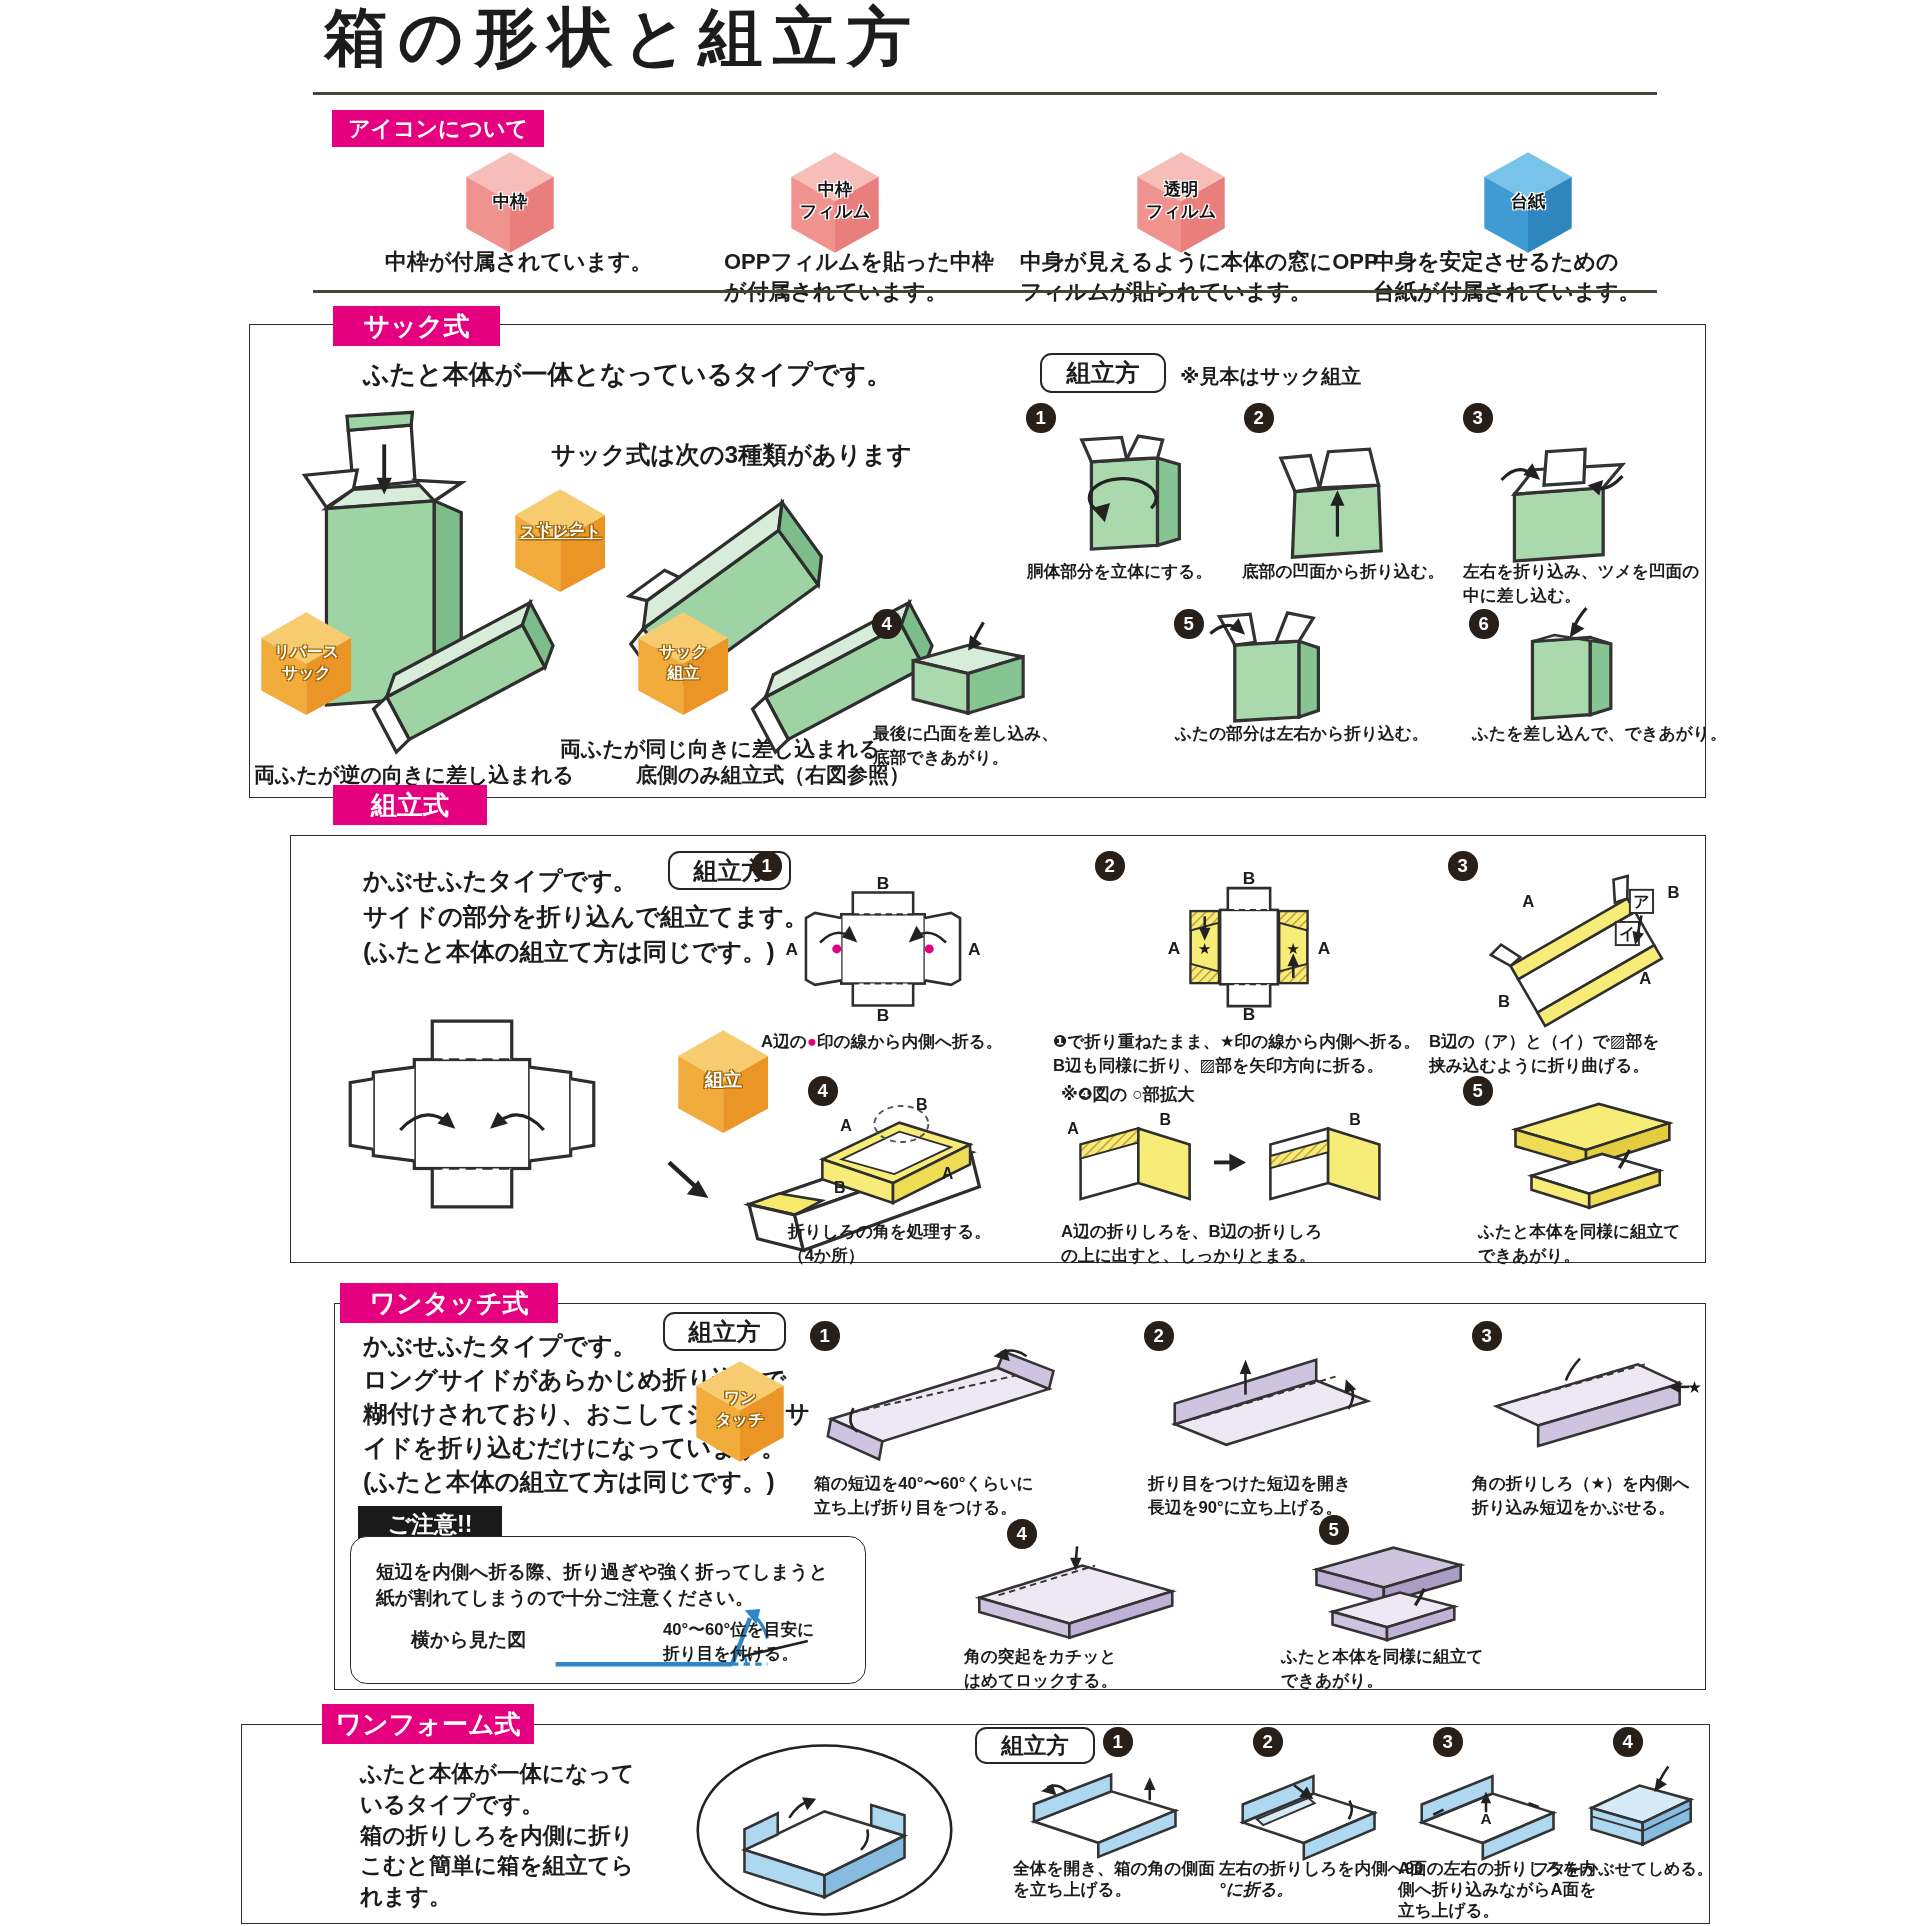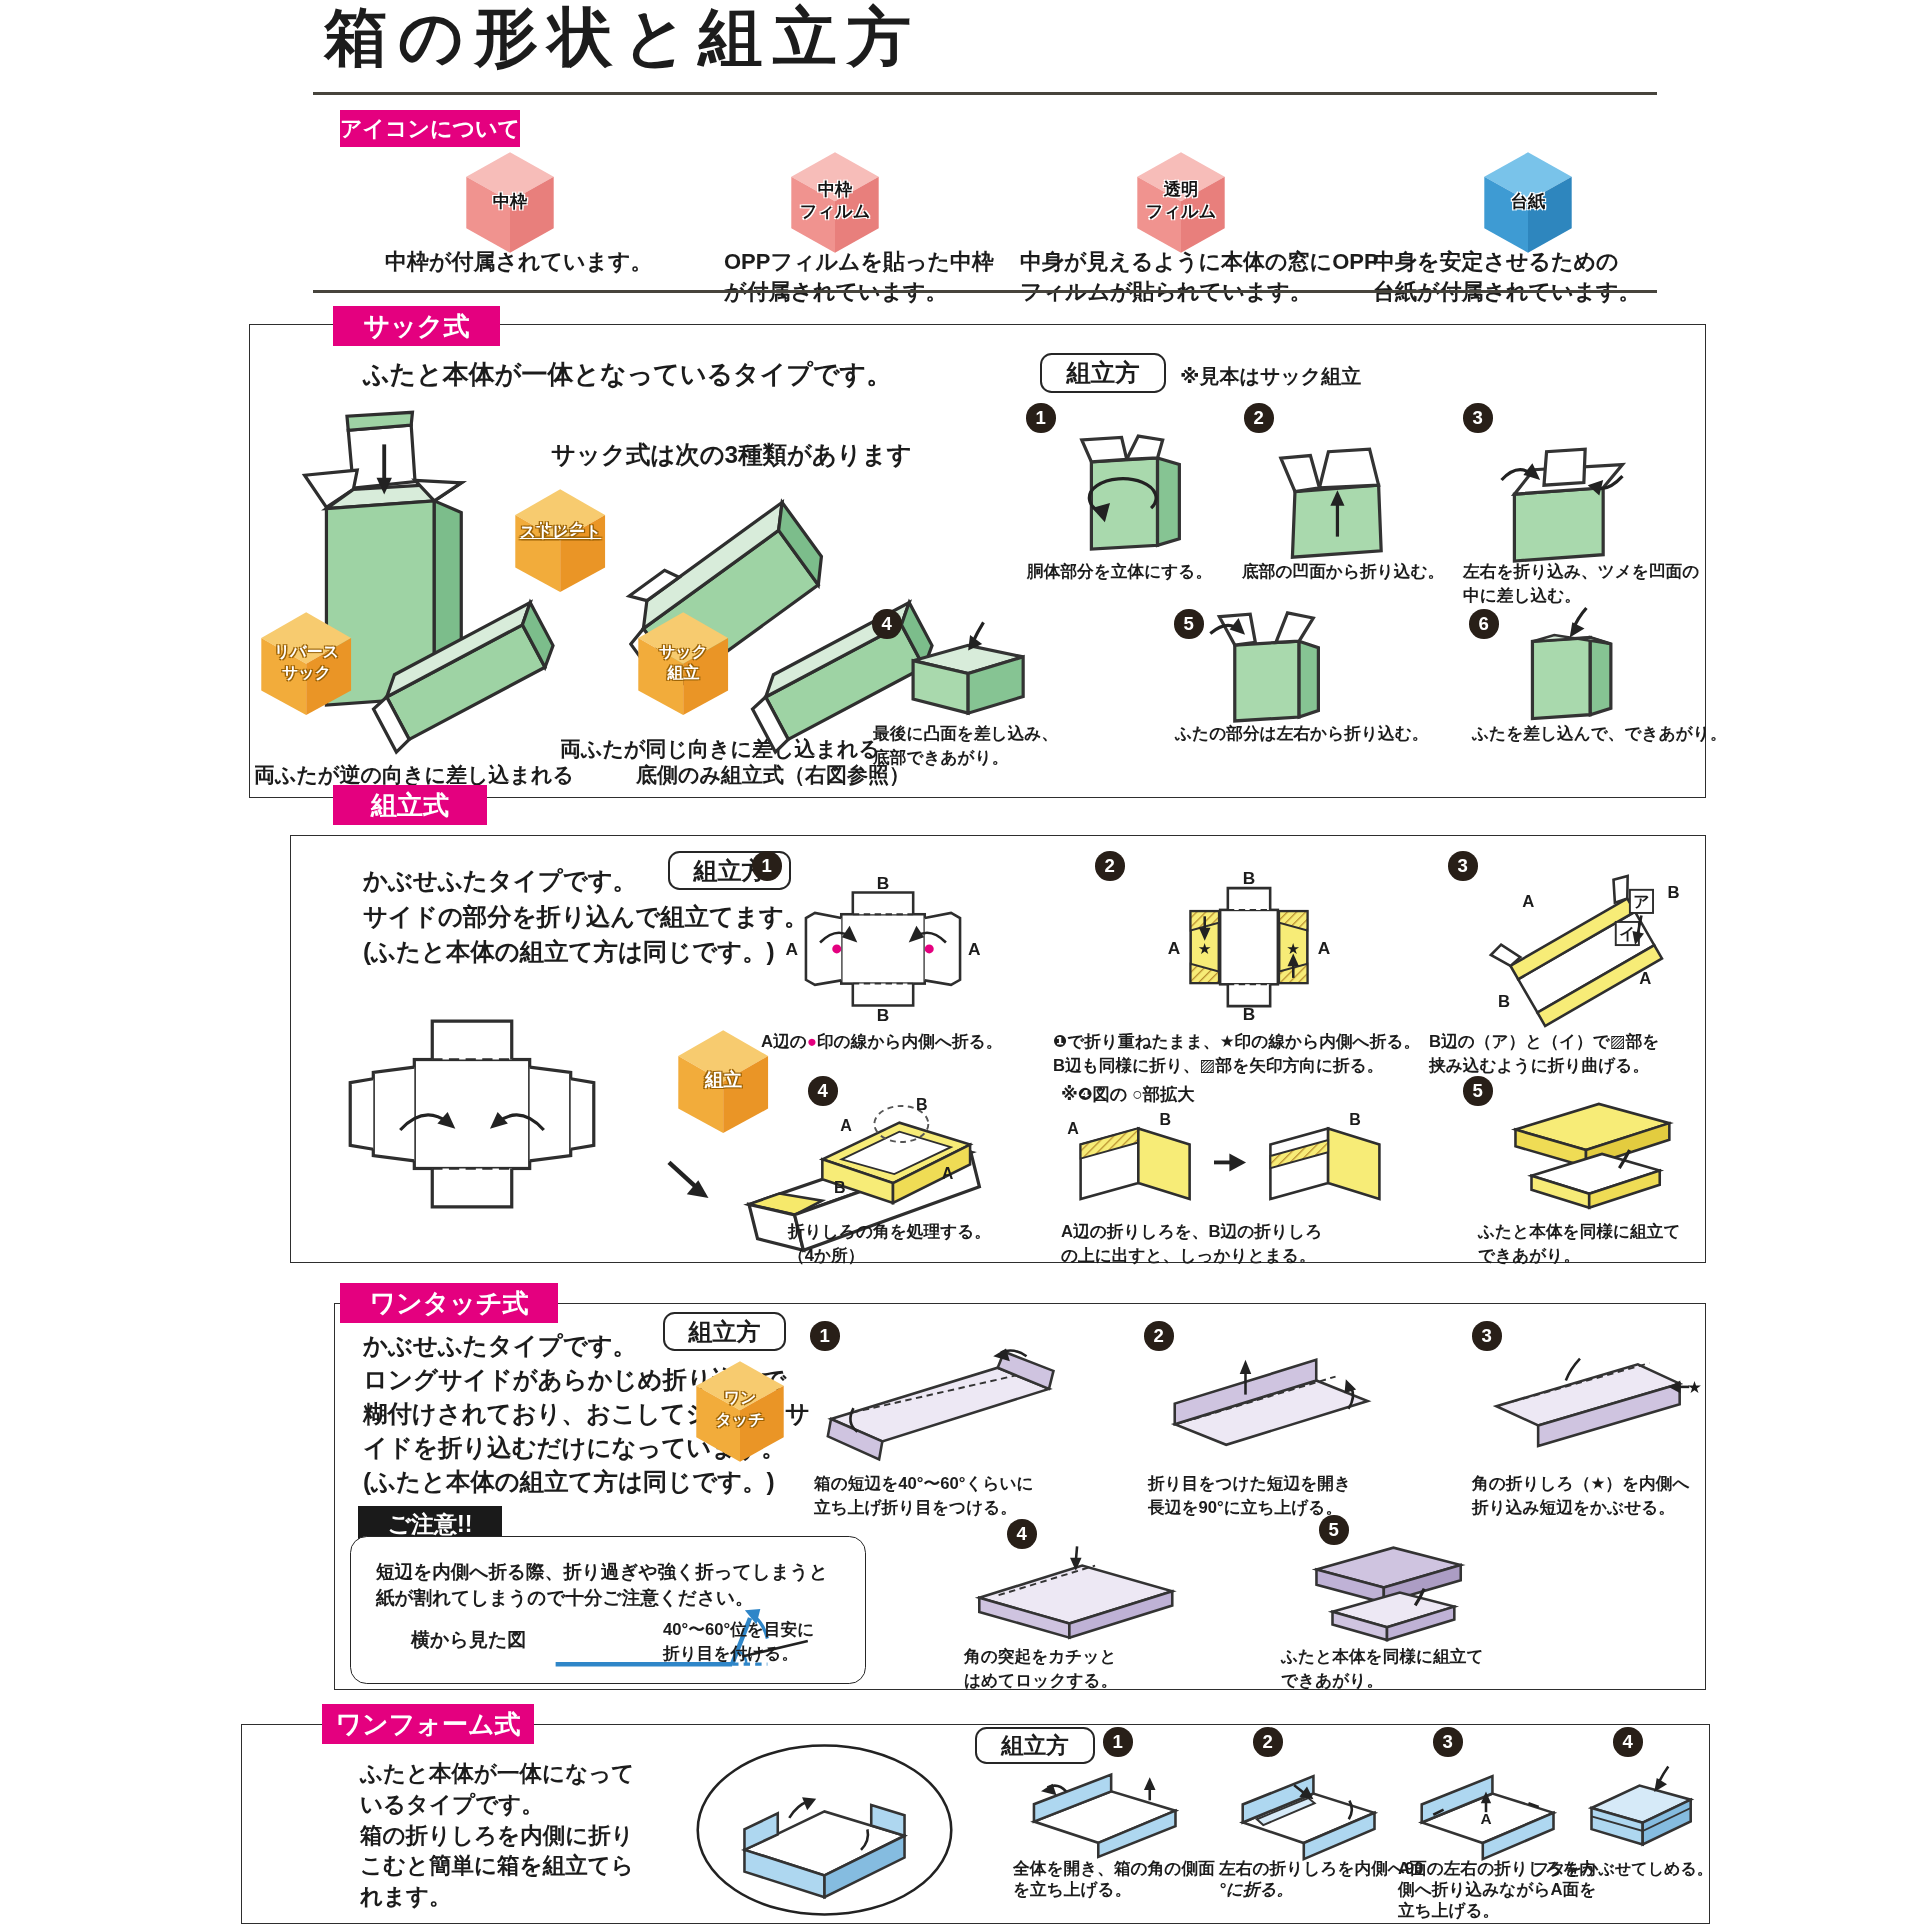--- a/index.html
+++ b/index.html
@@ -27,21 +27,21 @@
   svg text{font-family:"Liberation Sans","DejaVu Sans",sans-serif;font-weight:bold;fill:#1c1c1c;}
 </style>
 </head>
 <body>
 
 <div class="page">
 
   <div class="t title" style="left:324px;top:-6.4px;">箱の形状と組立方</div>
   <div class="hline" style="left:313px;top:92px;width:1344px;"></div>
 
-  <div class="plabel" style="left:340px;top:110px;width:180px;height:37px;font-size:22px;line-height:37px;">アイコンについて</div>
+  <div class="plabel" style="left:332px;top:110px;width:212px;height:37px;font-size:22px;line-height:37px;">アイコンについて</div>
 
   <div class="hex" style="left:465px;top:151px;width:90px;height:103px;">
     <svg width="90" height="103" style="left:0;top:0;" viewBox="0 0 140 160">
       <polygon points="70,2 138,40 70,78 2,40" fill="#F7BDB9"></polygon>
       <polygon points="2,40 70,78 70,158 2,120" fill="#F0938F"></polygon>
       <polygon points="138,40 70,78 70,158 138,120" fill="#E87F7C"></polygon>
     </svg>
     <div class="hextxt hexb" style="top:39px;">中枠</div>
   </div>
   <div class="t" style="left:385px;top:247px;font-size:22px;">中枠が付属されています。</div>

